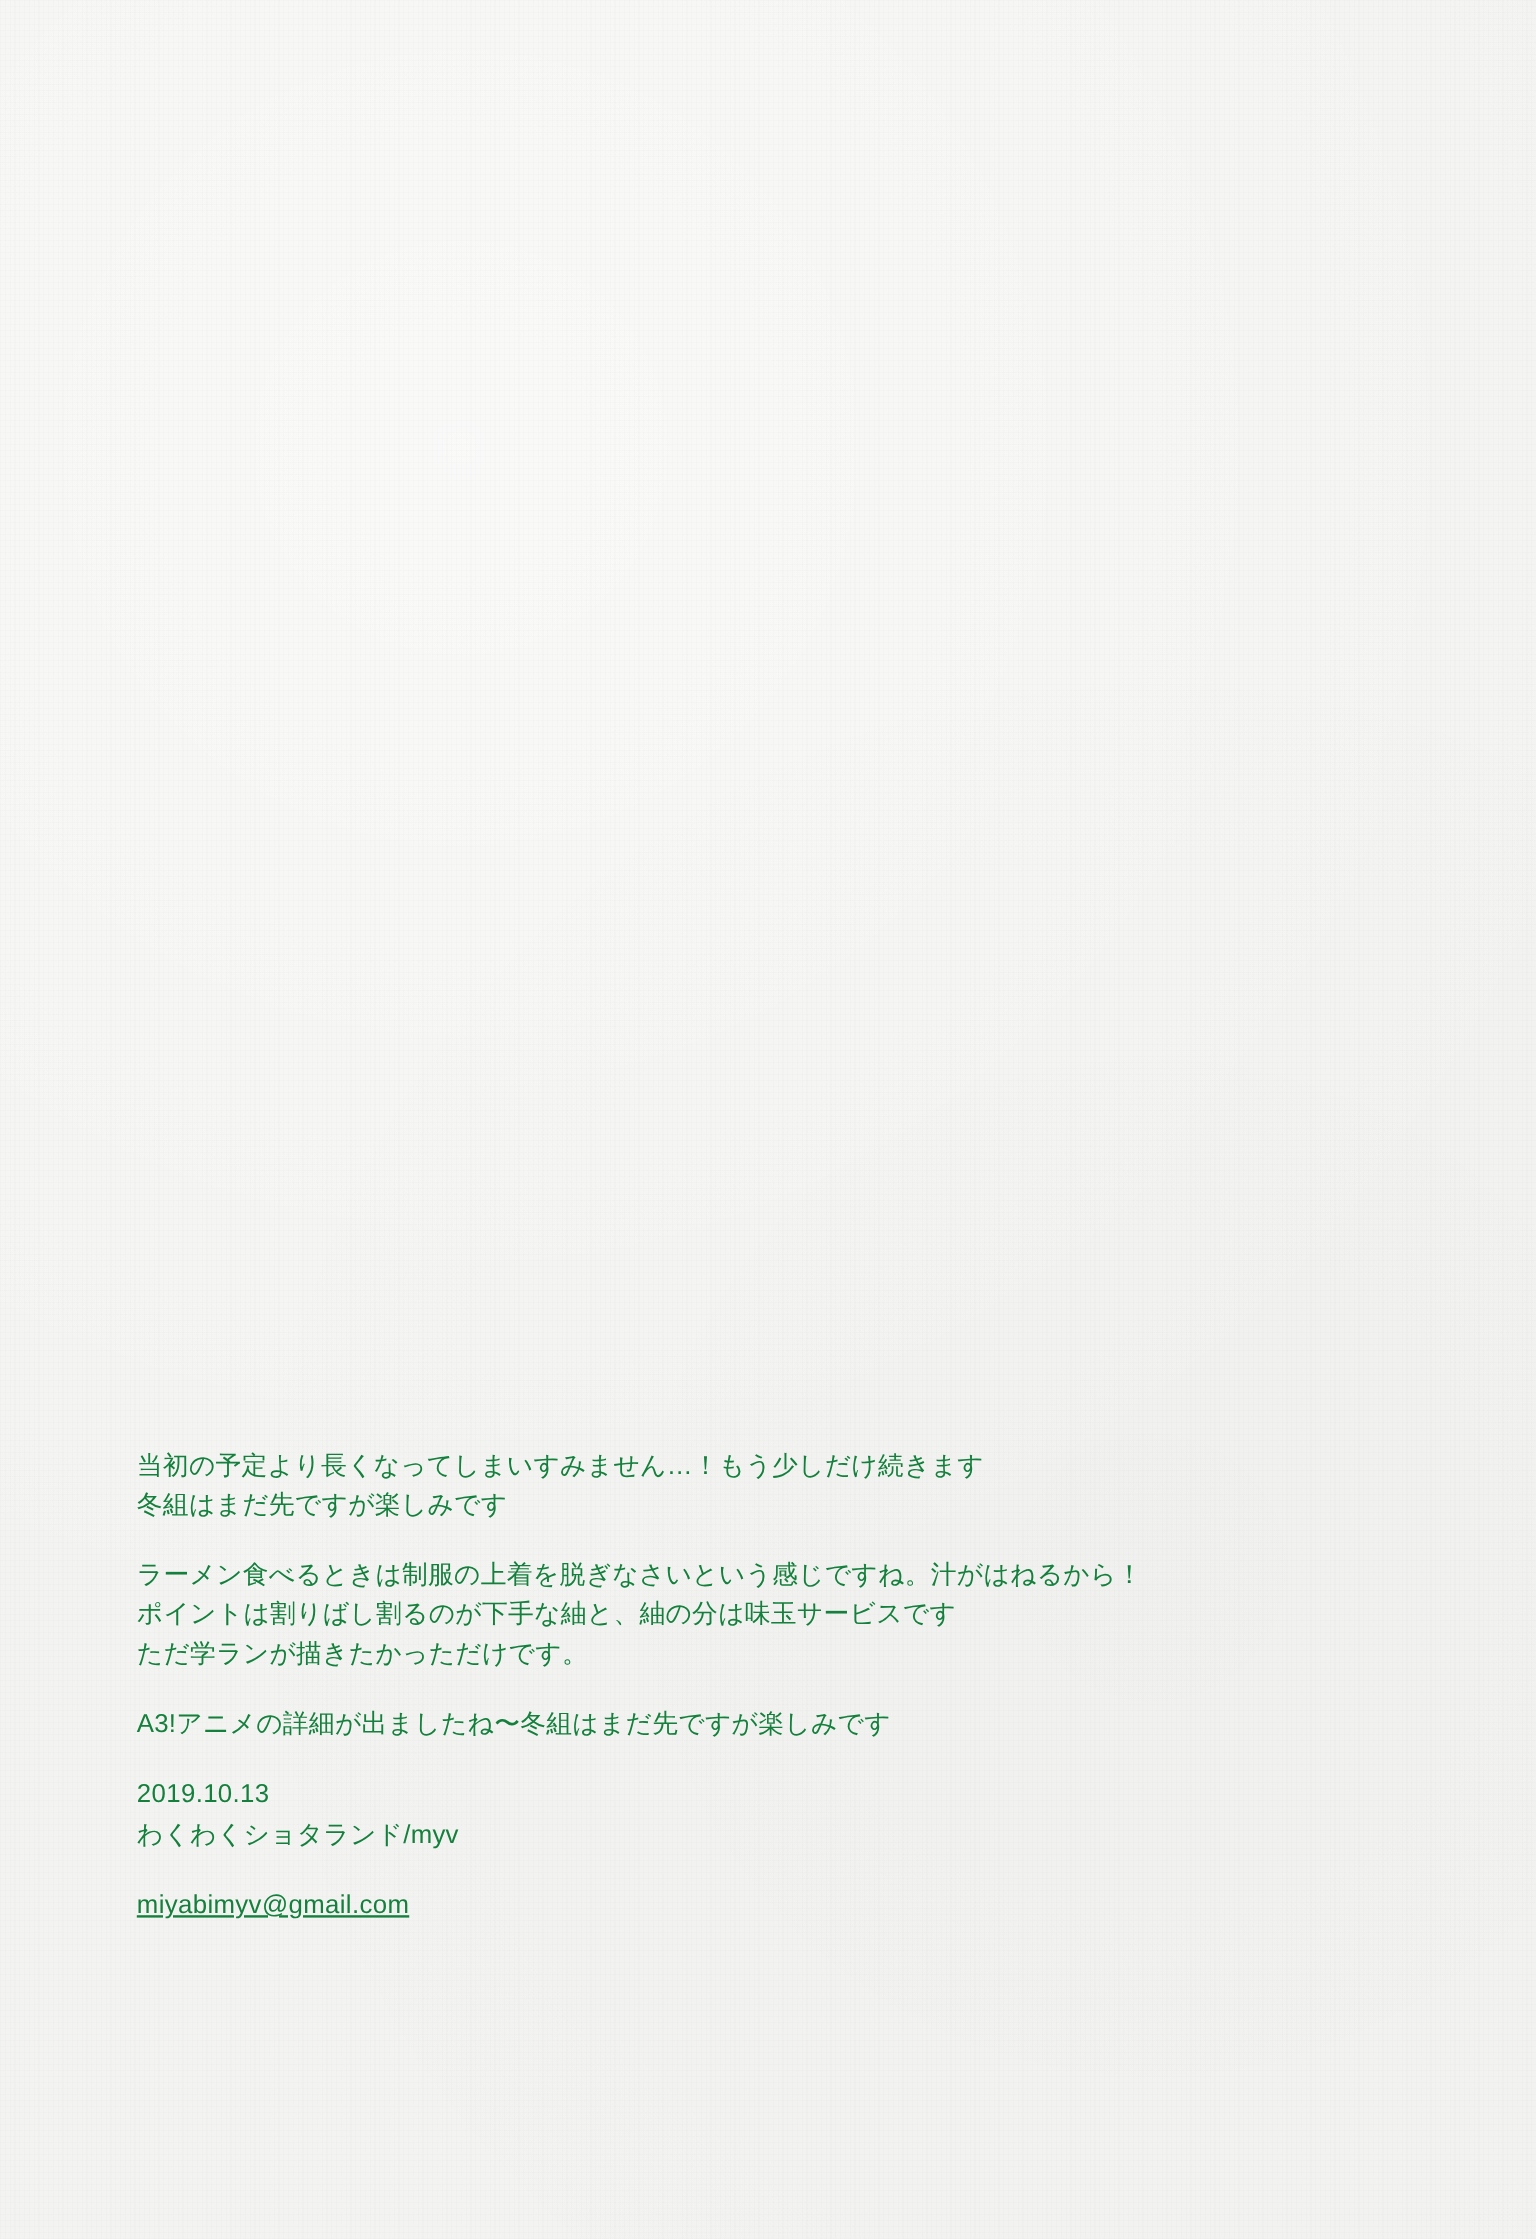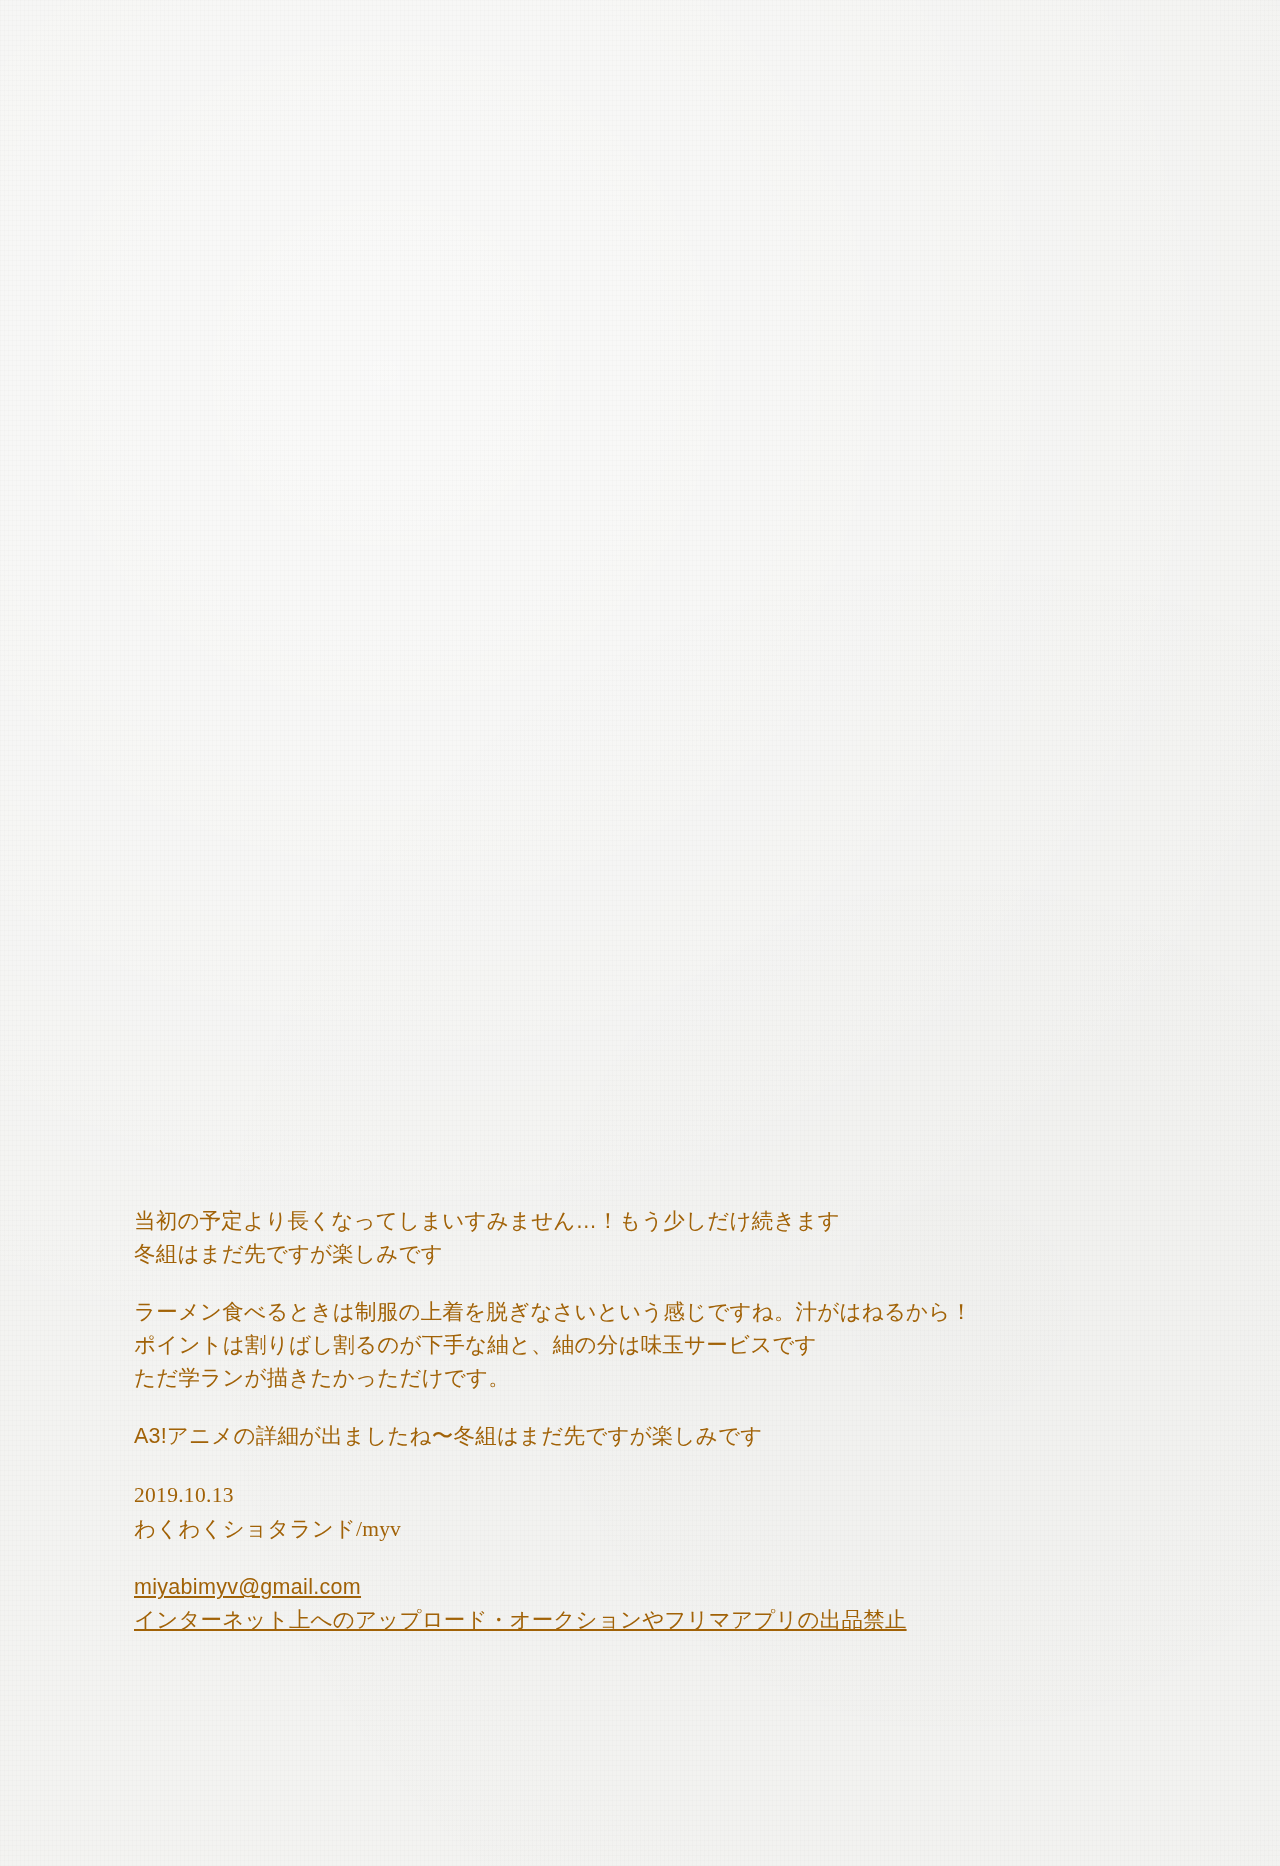--- a/index.html
+++ b/index.html
@@ -25,42 +25,41 @@
       radial-gradient(circle at 30% 20%, rgba(255,255,255,0.55), rgba(0,0,0,0) 60%),
       radial-gradient(circle at 75% 70%, rgba(0,0,0,0.012), rgba(0,0,0,0) 55%);
     pointer-events: none;
   }
   .page {
     position: absolute;
     inset: 0;
   }
   .afterword {
     position: absolute;
-    left: 134px;
+    left: 114px;
     top: 1205px;
     width: 1000px;
-    color: #a16207;
+    color: #15803d;
     font-size: 21.5px;
     line-height: 1.52;
     letter-spacing: 0.2px;
   }
   .para {
     margin: 0 0 26px 0;
   }
   .para:last-child {
     margin-bottom: 0;
     text-decoration: underline;
   }
   .line {
     display: block;
     white-space: pre;
   }
   .colophon {
     margin-top: 4px;
-    font-family: Liberation Serif, serif;
   }
   .credits .line {
     margin-bottom: 1px;
   }
   .contact {
     margin-top: 26px;
   }
   .mono-ish {
     letter-spacing: 0.3px;
   }
@@ -88,17 +87,16 @@
       <span class="line">A3!アニメの詳細が出ましたね〜冬組はまだ先ですが楽しみです</span>
     </div>
 
     <div class="para colophon credits">
       <span class="line mono-ish">2019.10.13</span>
       <span class="line">わくわくショタランド/myv</span>
     </div>
 
     <div class="para contact">
       <span class="line mono-ish">miyabimyv@gmail.com</span>
-      <span class="line">インターネット上へのアップロード・オークションやフリマアプリの出品禁止</span>
     </div>
 
   </div>
 </div>
 
 </body></html>

